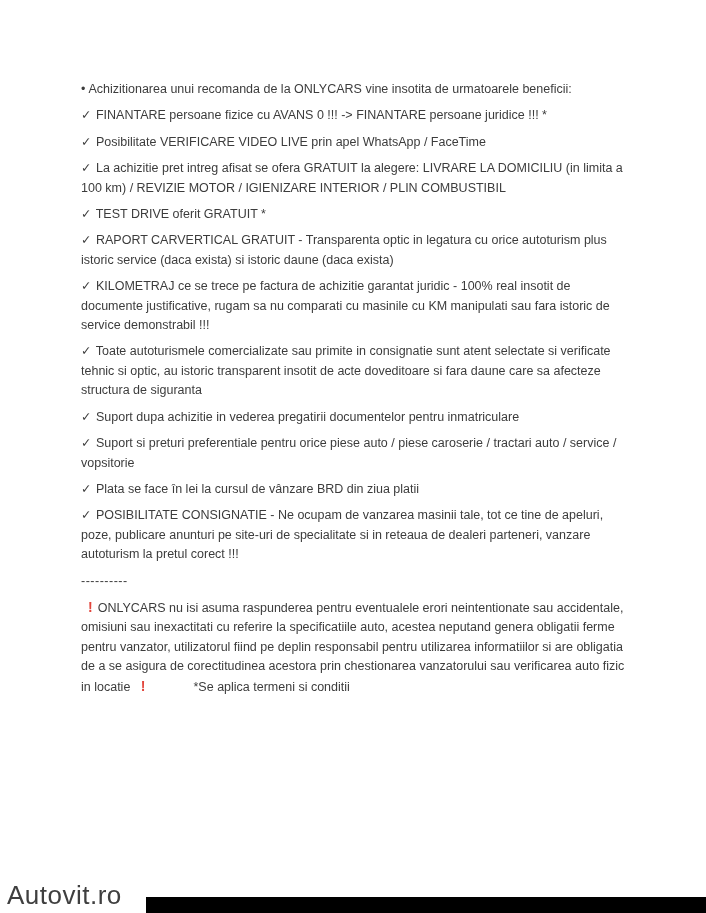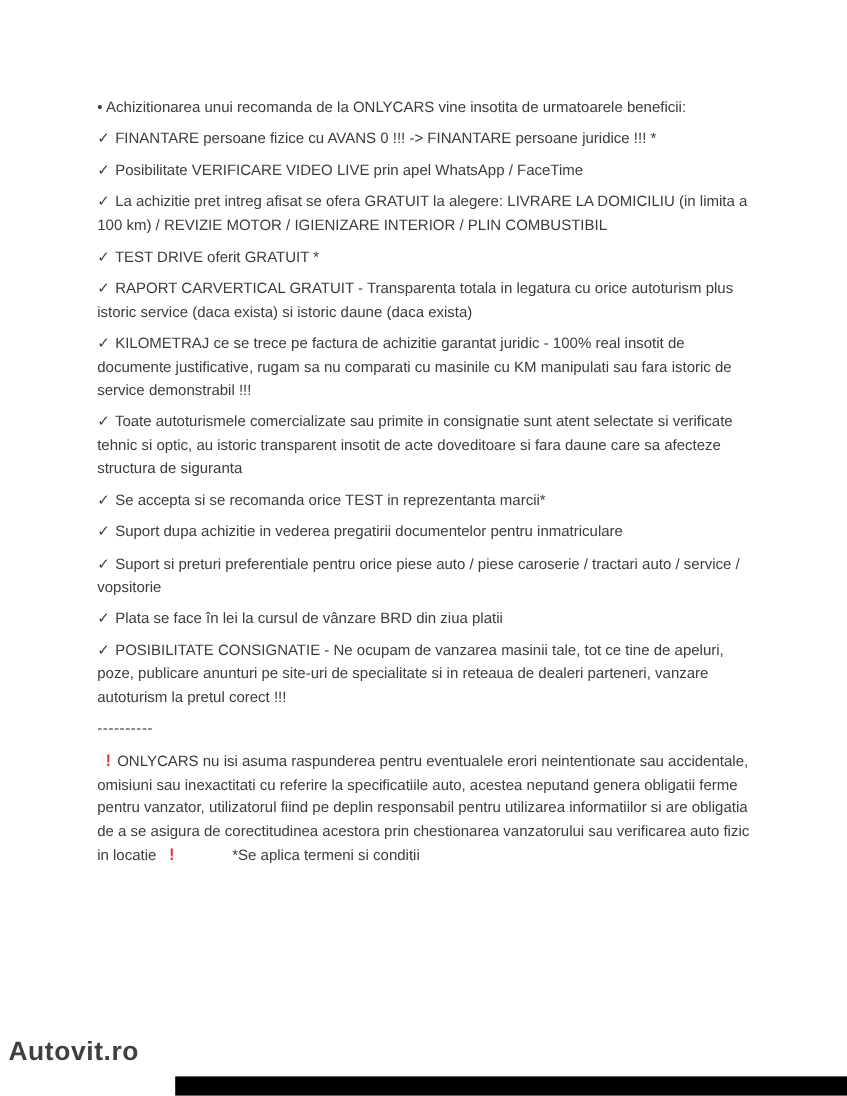--- a/index.html
+++ b/index.html
@@ -48,23 +48,23 @@
   .warn.warn-end {
     margin-left: 7px;
     margin-right: 0;
   }
   .terms {
     margin-left: 48px;
   }
   .watermark {
     position: absolute;
     left: 7px;
-    bottom: 24px;
-    font-size: 22px;
-    font-weight: 700;
+    bottom: 2px;
+    font-size: 26px;
+    font-weight: 400;
     color: #3f3f3f;
     letter-spacing: 0.5px;
   }
   .bottom-bar {
     position: absolute;
     left: 146px;
     right: 0;
     bottom: 0;
     height: 16px;
     background: #000000;
@@ -75,24 +75,23 @@
 
 <div class="doc">
 
   <p class="para"><span class="bullet">•</span><span>Achizitionarea unui recomanda de la ONLYCARS vine insotita de urmatoarele beneficii:</span></p>
 
   <div id="benefits-list">
       <p class="para benefit"><span class="check">✓</span> <span>FINANTARE persoane fizice cu AVANS 0 !!! -&gt; FINANTARE persoane juridice !!! *</span></p>
       <p class="para benefit"><span class="check">✓</span> <span>Posibilitate VERIFICARE VIDEO LIVE prin apel WhatsApp / FaceTime</span></p>
       <p class="para benefit"><span class="check">✓</span> <span>La achizitie pret intreg afisat se ofera GRATUIT la alegere: LIVRARE LA DOMICILIU (in limita a 100 km) / REVIZIE MOTOR / IGIENIZARE INTERIOR / PLIN COMBUSTIBIL</span></p>
       <p class="para benefit"><span class="check">✓</span> <span>TEST DRIVE oferit GRATUIT *</span></p>
-      <p class="para benefit"><span class="check">✓</span> <span>RAPORT CARVERTICAL GRATUIT - Transparenta totala in legatura cu orice autoturism plus istoric service (daca exista) si istoric daune (daca exista)</span></p>
+      <p class="para benefit"><span class="check">✓</span> <span>RAPORT CARVERTICAL GRATUIT - Transparenta optic in legatura cu orice autoturism plus istoric service (daca exista) si istoric daune (daca exista)</span></p>
       <p class="para benefit"><span class="check">✓</span> <span>KILOMETRAJ ce se trece pe factura de achizitie garantat juridic - 100% real insotit de documente justificative, rugam sa nu comparati cu masinile cu KM manipulati sau fara istoric de service demonstrabil !!!</span></p>
       <p class="para benefit"><span class="check">✓</span> <span>Toate autoturismele comercializate sau primite in consignatie sunt atent selectate si verificate tehnic si optic, au istoric transparent insotit de acte doveditoare si fara daune care sa afecteze structura de siguranta</span></p>
-      <p class="para benefit"><span class="check">✓</span> <span>Se accepta si se recomanda orice TEST in reprezentanta marcii*</span></p>
       <p class="para benefit"><span class="check">✓</span> <span>Suport dupa achizitie in vederea pregatirii documentelor pentru inmatriculare</span></p>
       <p class="para benefit"><span class="check">✓</span> <span>Suport si preturi preferentiale pentru orice piese auto / piese caroserie / tractari auto / service / vopsitorie</span></p>
       <p class="para benefit"><span class="check">✓</span> <span>Plata se face în lei la cursul de vânzare BRD din ziua platii</span></p>
       <p class="para benefit"><span class="check">✓</span> <span>POSIBILITATE CONSIGNATIE - Ne ocupam de vanzarea masinii tale, tot ce tine de apeluri, poze, publicare anunturi pe site-uri de specialitate si in reteaua de dealeri parteneri, vanzare autoturism la pretul corect !!!</span></p>
     </div>
 
   <p class="para sep">----------</p>
 
   <p class="para disclaimer">
     <span class="warn warn-start">!</span><span>ONLYCARS nu isi asuma raspunderea pentru eventualele erori neintentionate sau accidentale, omisiuni sau inexactitati cu referire la specificatiile auto, acestea neputand genera obligatii ferme pentru vanzator, utilizatorul fiind pe deplin responsabil pentru utilizarea informatiilor si are obligatia de a se asigura de corectitudinea acestora prin chestionarea vanzatorului sau verificarea auto fizic in locatie</span>

